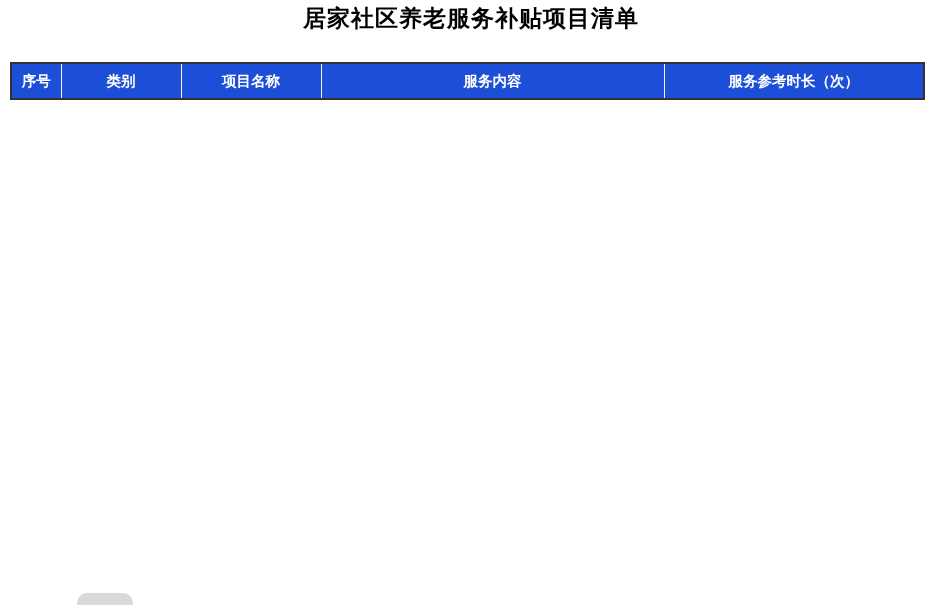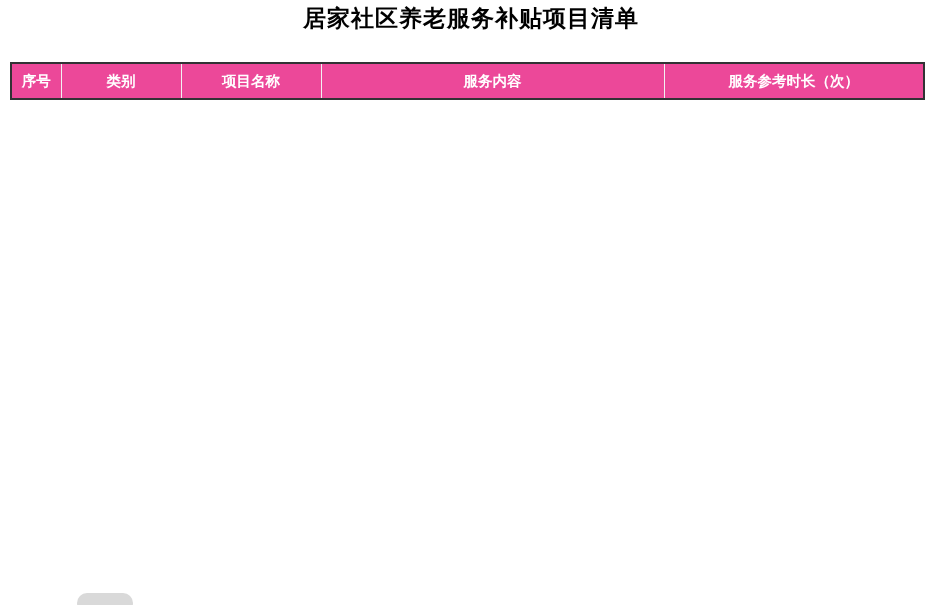--- a/index.html
+++ b/index.html
@@ -30,21 +30,21 @@
   table.subsidy-table {
     position: absolute;
     left: 10px;
     top: 62px;
     width: 913px;
     border-collapse: collapse;
     table-layout: fixed;
     border: 2px solid #323234;
   }
   .subsidy-table th {
-    background: #ec4899;
+    background: #1d4ed8;
     color: #ffffff;
     font-size: 14.5px;
     font-weight: 600;
     height: 30px;
     padding: 2px 4px;
     border-left: 1px solid #f2f2f2;
     border-bottom: 1px solid #323234;
     text-align: center;
   }
   .subsidy-table th:first-child {

